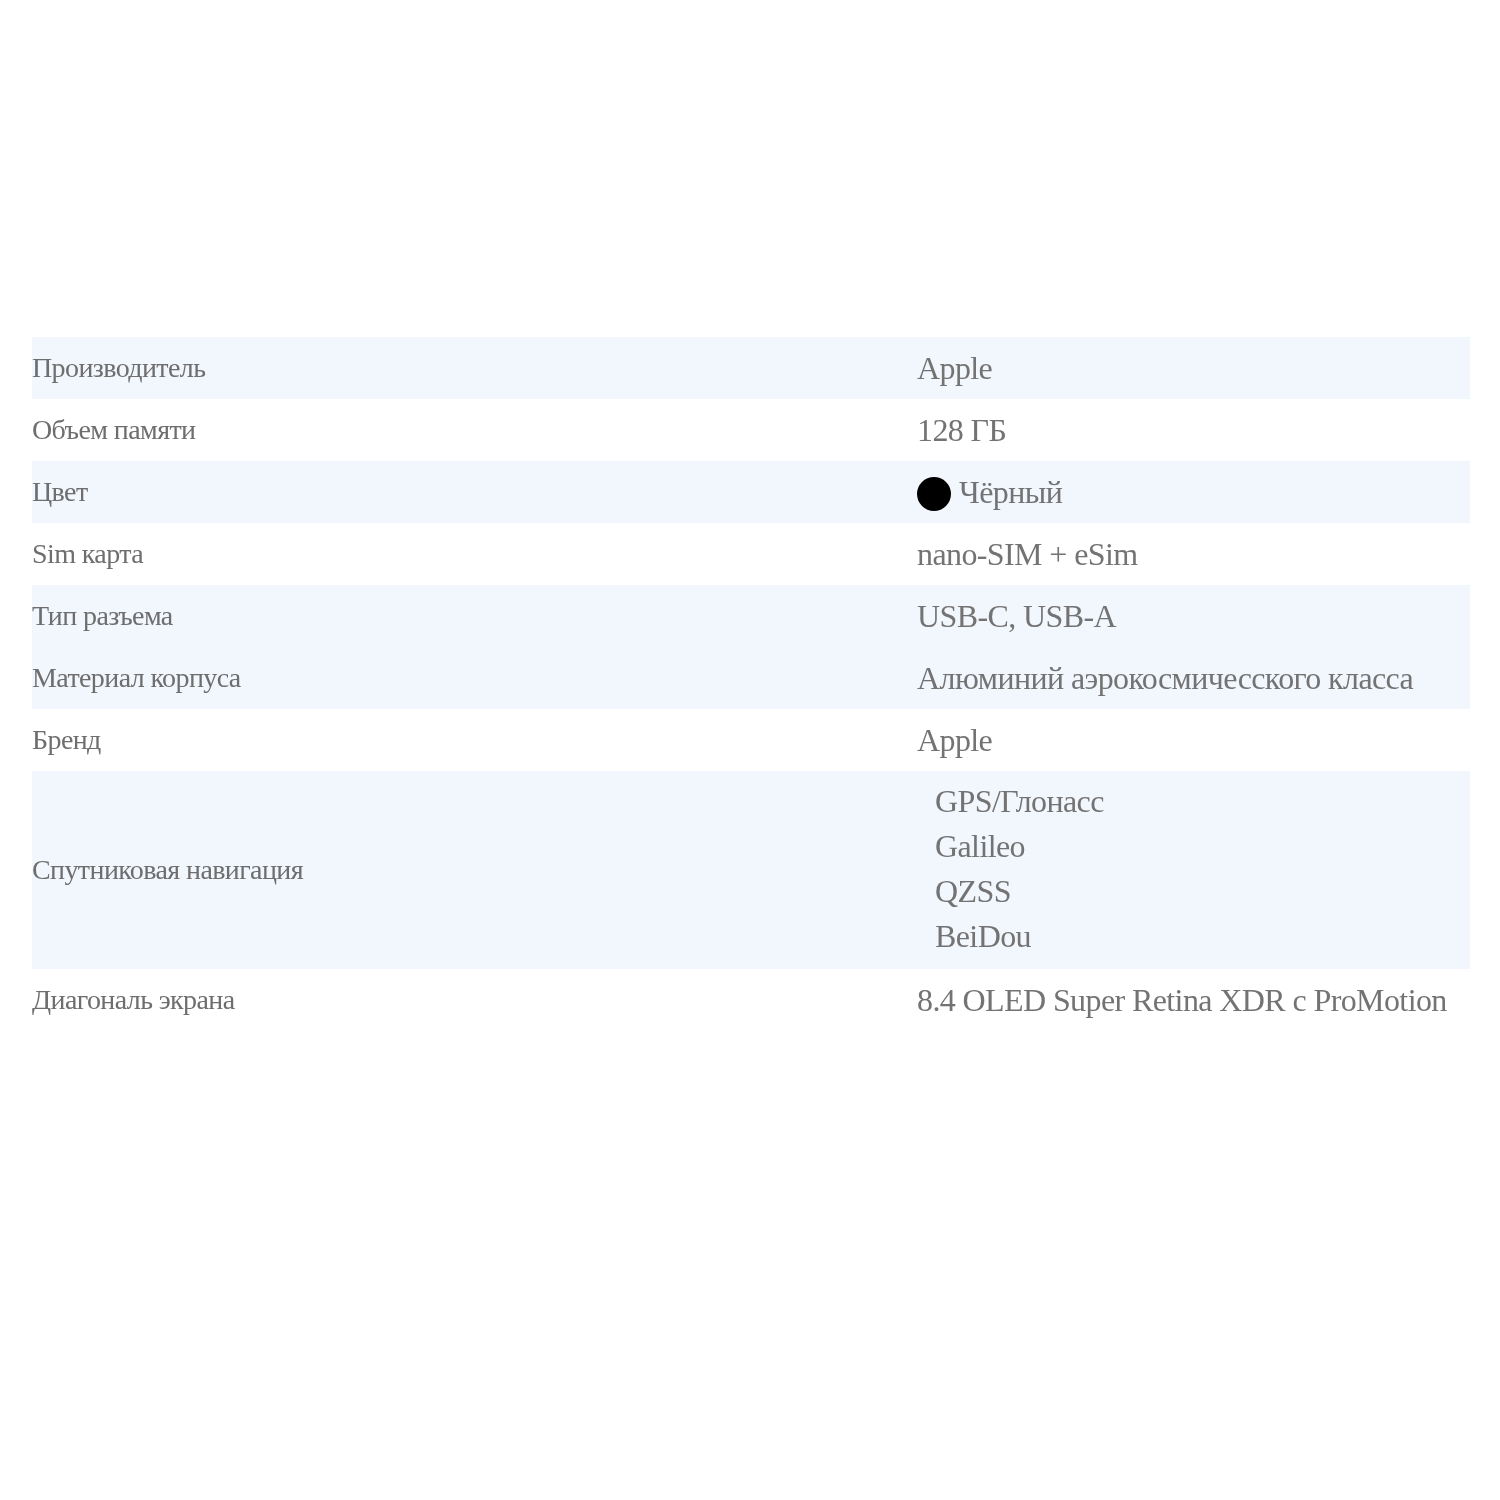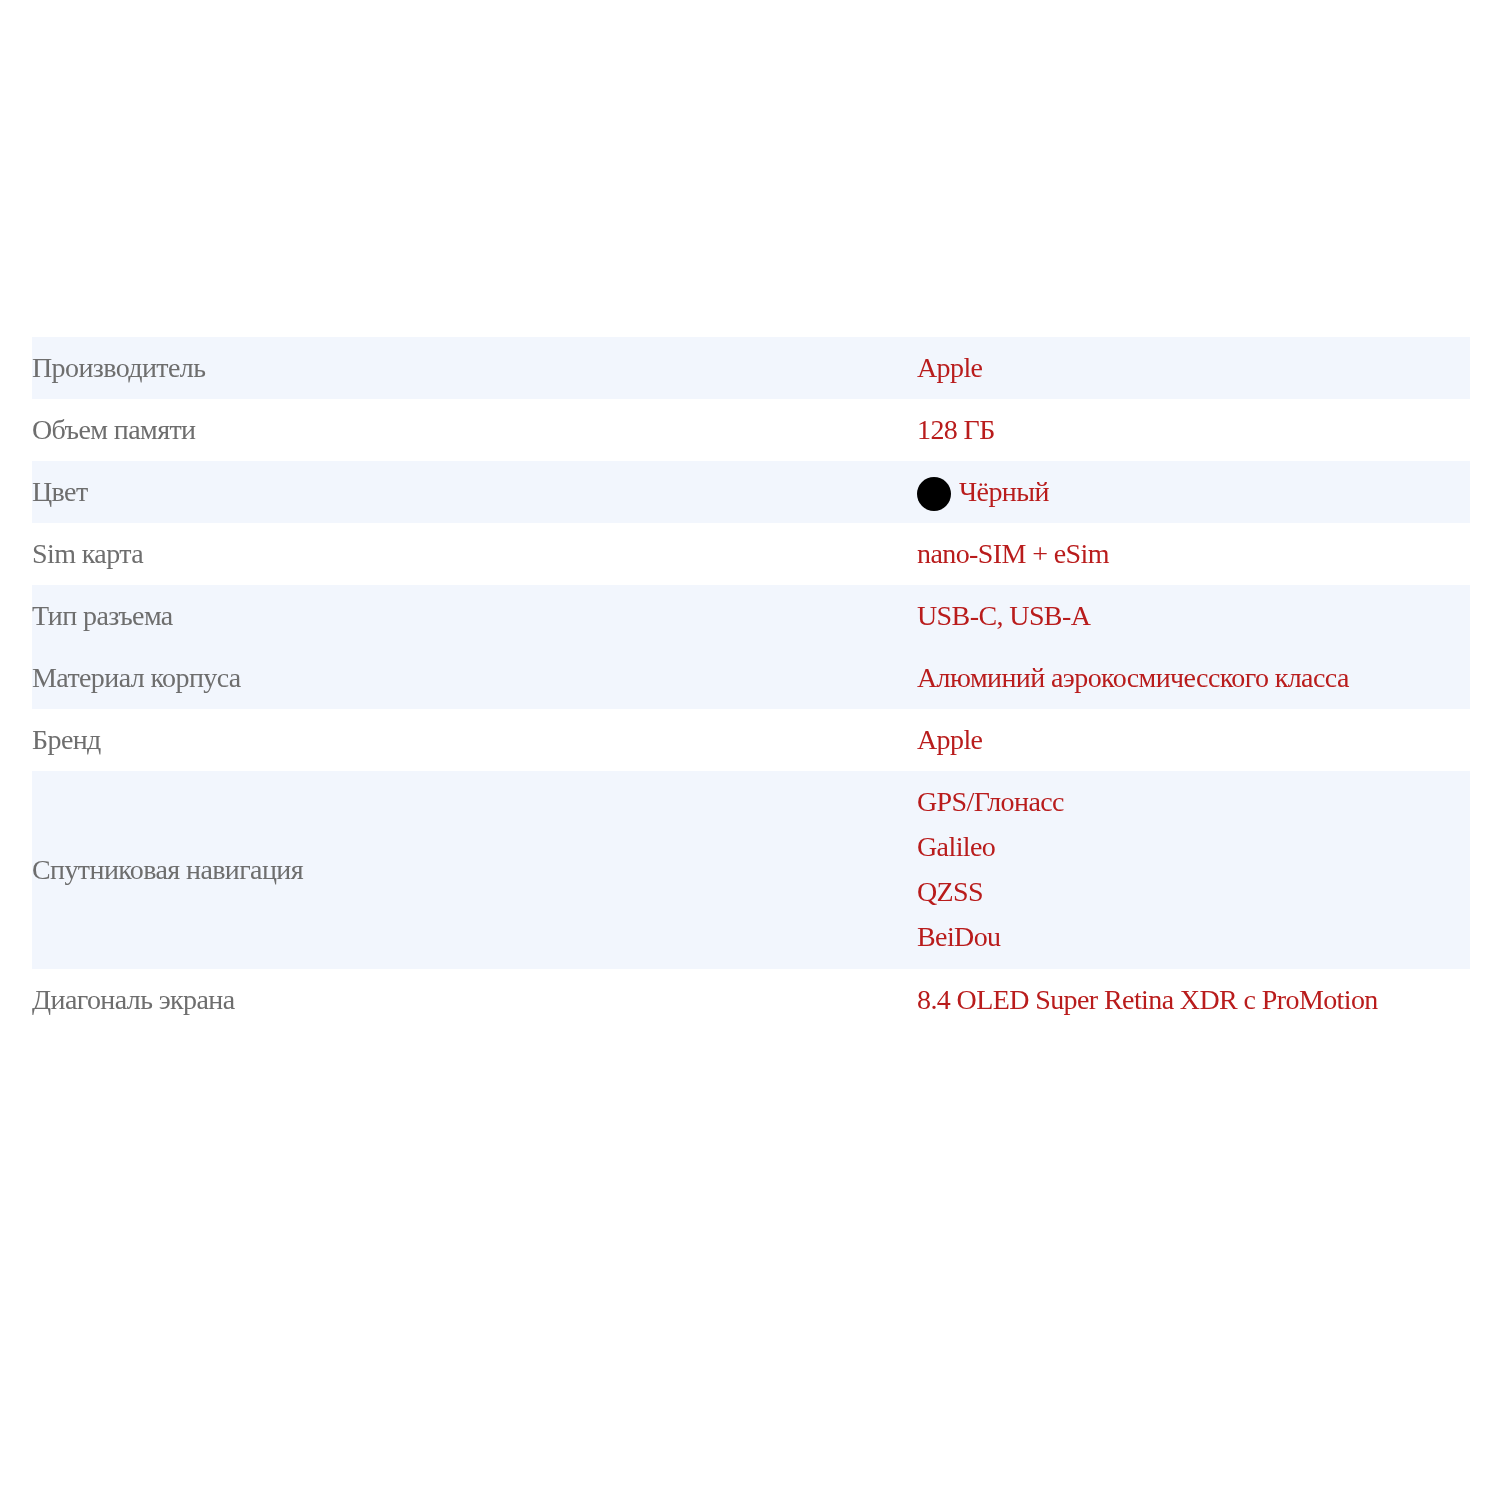--- a/index.html
+++ b/index.html
@@ -3,24 +3,24 @@
 <meta charset="utf-8">
 <style>
   html, body { margin: 0; padding: 0; background: #ffffff; }
   body { width: 1500px; height: 1500px; position: relative; overflow: hidden;
          font-family: "DejaVu Sans", "Liberation Sans", sans-serif; }
   .specs { position: absolute; left: 32px; top: 337px; width: 1438px; }
   .row { display: flex; align-items: center; min-height: 62px; font-family: Liberation Serif, serif; }
   .row.shaded { background: #f2f6fd; }
   .label { width: 885px; flex: none; color: #6e6e6e; font-size: 28px; line-height: 62px;
            letter-spacing: -0.6px; white-space: nowrap; }
-  .value { flex: 1; color: #b91c1c; font-size: 28px; line-height: 62px;
+  .value { flex: 1; color: #737373; font-size: 32px; line-height: 62px;
            letter-spacing: -0.6px; white-space: nowrap; display: flex; align-items: center; }
   .value.multi { display: block; line-height: 45px; padding-top: 8px; padding-bottom: 10px; }
-  .value.multi div { line-height: 45px; }
+  .value.multi div { line-height: 45px; margin-left: 18px; }
   .swatch { width: 34px; height: 34px; border-radius: 50%; background: #000; display: inline-block;
             margin-right: 8px; margin-top: 4px; }
 </style>
 </head>
 <body>
 
 <div class="specs">
   <div class="row shaded">
     <div class="label">Производитель</div>
     <div class="value">Apple</div>

